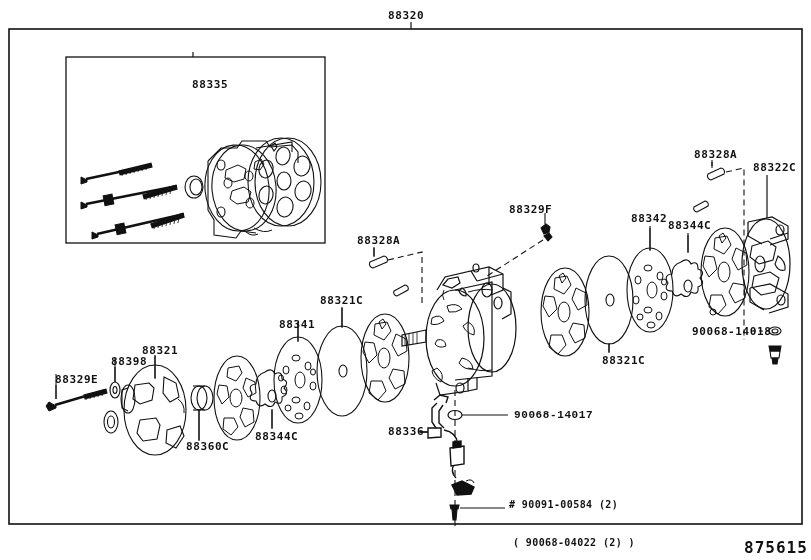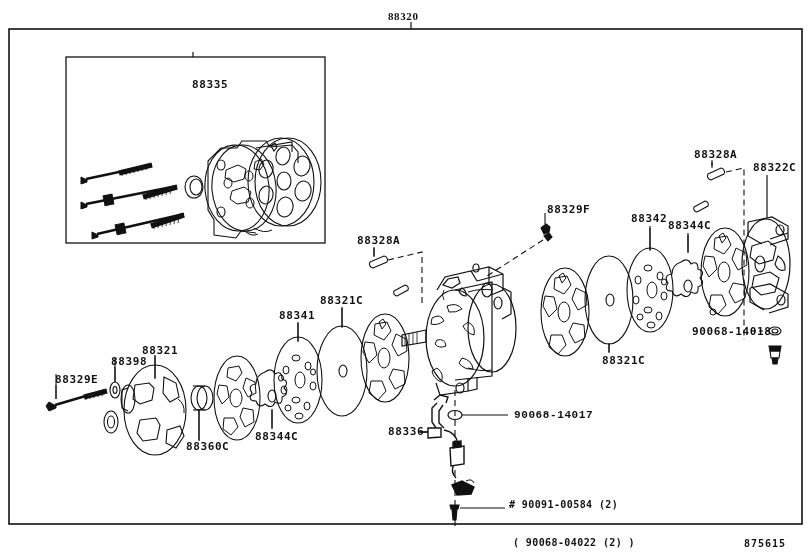--- a/index.html
+++ b/index.html
@@ -4,21 +4,21 @@
 <style>
   html,body{margin:0;padding:0;background:#ffffff;}
   body{width:811px;height:560px;position:relative;overflow:hidden;
        font-family:"DejaVu Sans Mono","Liberation Mono",monospace;
        -webkit-font-smoothing:none;}
   #stage{position:absolute;left:0;top:0;width:811px;height:560px;}
   #stage svg{position:absolute;left:0;top:0;}
   .lbl{position:absolute;font-size:11px;font-weight:bold;color:#111;
        letter-spacing:0.6px;white-space:nowrap;line-height:12px;}
   .lbl.small{font-size:10px;letter-spacing:0.4px;}
-  .sheet{position:absolute;font-size:10px;font-weight:bold;color:#111;
+  .sheet{position:absolute;font-size:16px;font-weight:bold;color:#111;
          letter-spacing:1px;}
 </style>
 </head>
 <body>
 
 <div id="stage">
 
 <svg width="811" height="560" viewBox="0 0 811 560">
   <defs>
     <g id="discStud">
@@ -411,30 +411,30 @@
     <line x1="609" y1="343" x2="609" y2="353"></line>
     <line x1="155" y1="356" x2="155" y2="379"></line>
     <line x1="115" y1="367" x2="115" y2="382"></line>
     <line x1="56" y1="385" x2="56" y2="399"></line>
     <line x1="272" y1="409" x2="272" y2="429"></line>
     <line x1="199" y1="409" x2="199" y2="441"></line>
     <line x1="419" y1="432" x2="428" y2="432"></line>
   </g>
 </svg>
 
-<div class="lbl" style="left:388px;top:10px;font-family:Liberation Serif, serif;">88320</div>
+<div class="lbl" style="left:388px;top:10px;">88320</div>
 <div class="lbl" style="left:192px;top:44px;margin-top:35px;">88335</div>
 <div class="lbl" style="left:694px;top:149px;">88328A</div>
 <div class="lbl" style="left:753px;top:162px;">88322C</div>
-<div class="lbl" style="left:547px;top:204px;">88329F</div>
+<div class="lbl" style="left:509px;top:204px;">88329F</div>
 <div class="lbl" style="left:631px;top:213px;">88342</div>
 <div class="lbl" style="left:668px;top:220px;">88344C</div>
 <div class="lbl" style="left:357px;top:235px;">88328A</div>
 <div class="lbl" style="left:320px;top:295px;">88321C</div>
-<div class="lbl" style="left:279px;top:310px;text-align:center;">88341</div>
+<div class="lbl" style="left:279px;top:319px;text-align:center;">88341</div>
 <div class="lbl" style="left:692px;top:326px;">90068-14018</div>
 <div class="lbl" style="left:142px;top:345px;">88321</div>
 <div class="lbl" style="left:111px;top:356px;">88398</div>
 <div class="lbl" style="left:602px;top:355px;">88321C</div>
 <div class="lbl" style="left:55px;top:374px;">88329E</div>
 <div class="lbl" style="left:514px;top:409px;font-family:Liberation Mono, monospace;">90068-14017</div>
 <div class="lbl" style="left:388px;top:426px;">88336</div>
 <div class="lbl" style="left:255px;top:431px;">88344C</div>
 <div class="lbl" style="left:186px;top:441px;">88360C</div>
 <div class="lbl small" style="left:509px;top:499px;"># 90091-00584 (2)</div>

